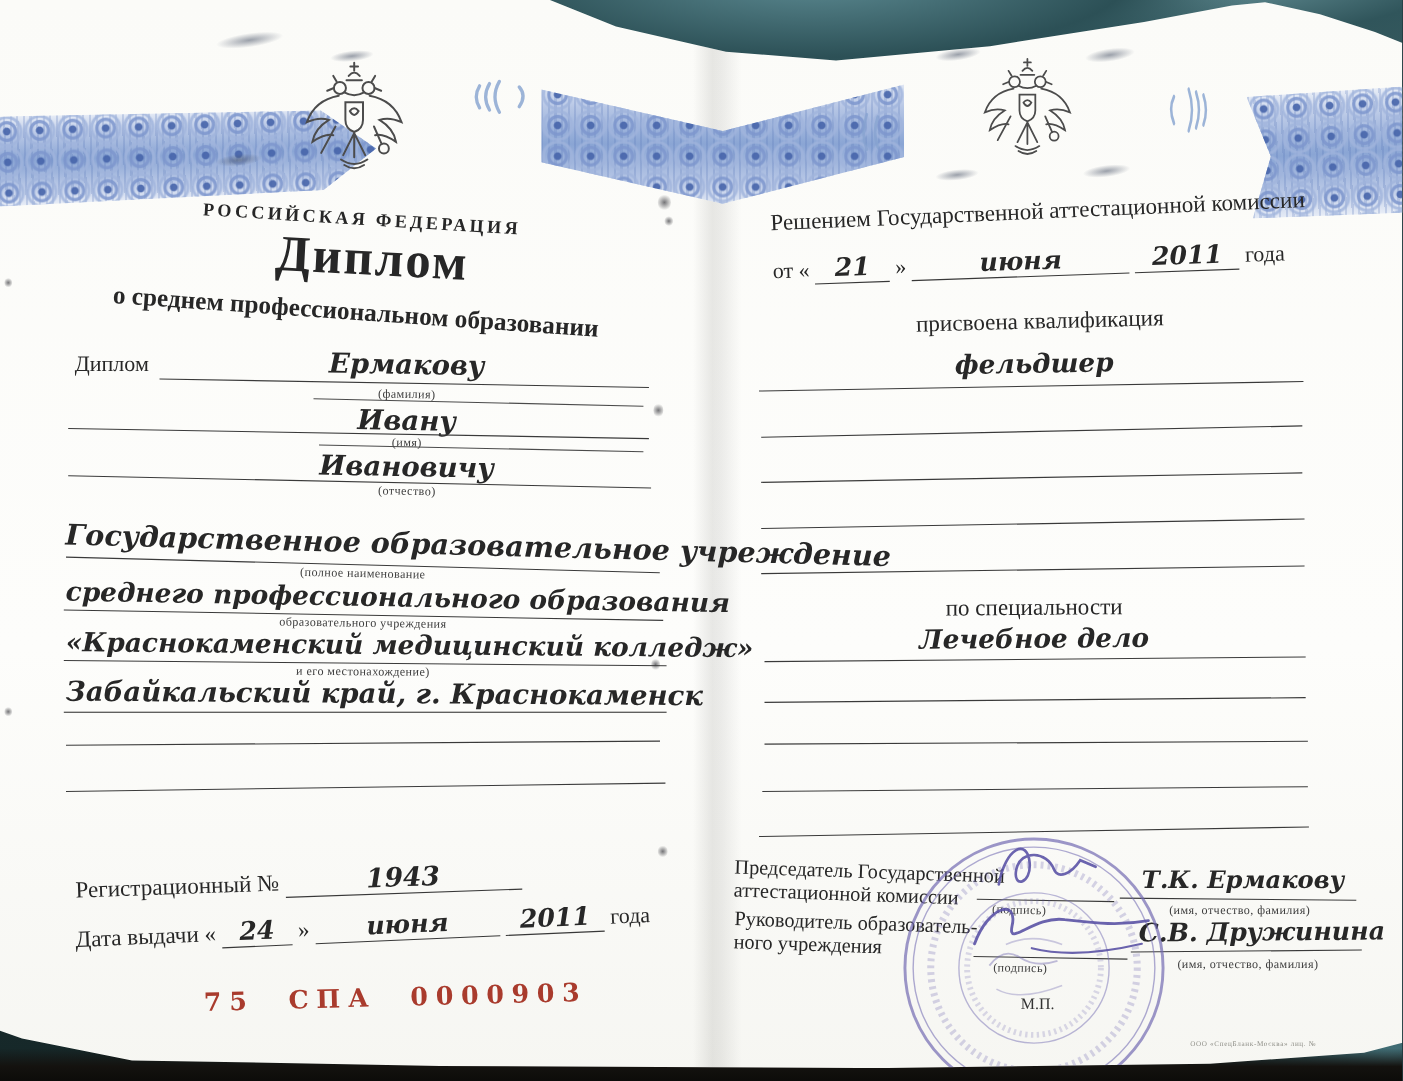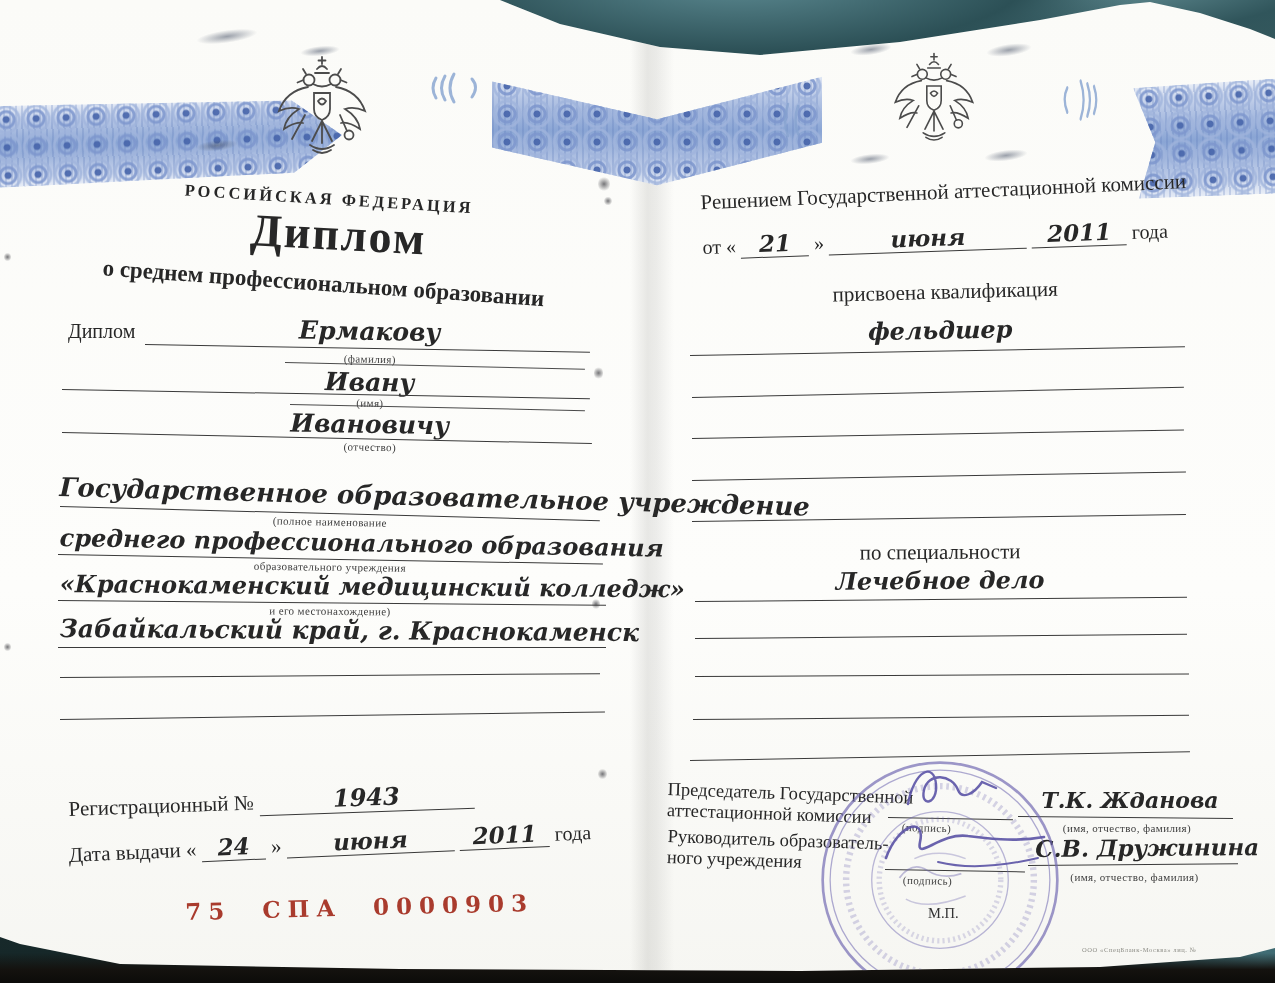--- a/index.html
+++ b/index.html
@@ -223,21 +223,21 @@
     <div class="rule" style="left:695px;top:676px;width:494px;transform:rotate(-.3deg);"></div>
     <div class="rule" style="left:693px;top:719px;width:496px;transform:rotate(-.5deg);"></div>
     <div class="rule" style="left:690px;top:760px;width:500px;transform:rotate(-1deg);"></div>
 
     <div class="t" style="left:668px;top:779px;font-size:18.5px;line-height:21px;transform:rotate(2deg);white-space:normal;width:270px;">
       <span>Председатель Государственной</span><br>
       <span>аттестационной комиссии</span>
     </div>
     <div class="rule" style="left:888px;top:817px;width:125px;transform:rotate(1deg);"></div>
     <div class="t lab" style="left:902px;top:821px;transform:rotate(1.5deg);">(подпись)</div>
-    <div class="t v c" style="left:1030px;top:787px;width:200px;font-size:22px;">Т.К. Жданова</div>
+    <div class="t v c" style="left:1030px;top:787px;width:200px;font-size:22px;">Т.К. Ермакову</div>
     <div class="rule" style="left:1018px;top:816px;width:215px;transform:rotate(.5deg);"></div>
     <div class="t lab c" style="left:1022px;top:822px;width:210px;">(имя, отчество, фамилия)</div>
 
     <div class="t" style="left:668px;top:826px;font-size:18.5px;line-height:21px;transform:rotate(2deg);white-space:normal;width:270px;">
       <span>Руководитель образователь-</span><br>
       <span>ного учреждения</span>
     </div>
     <div class="rule" style="left:885px;top:869px;width:140px;transform:rotate(1deg);"></div>
     <div class="t lab" style="left:903px;top:874px;transform:rotate(1deg);">(подпись)</div>
     <div class="t v c" style="left:1035px;top:835px;width:200px;font-size:23px;transform:rotate(-.5deg);">С.В. Дружинина</div>

